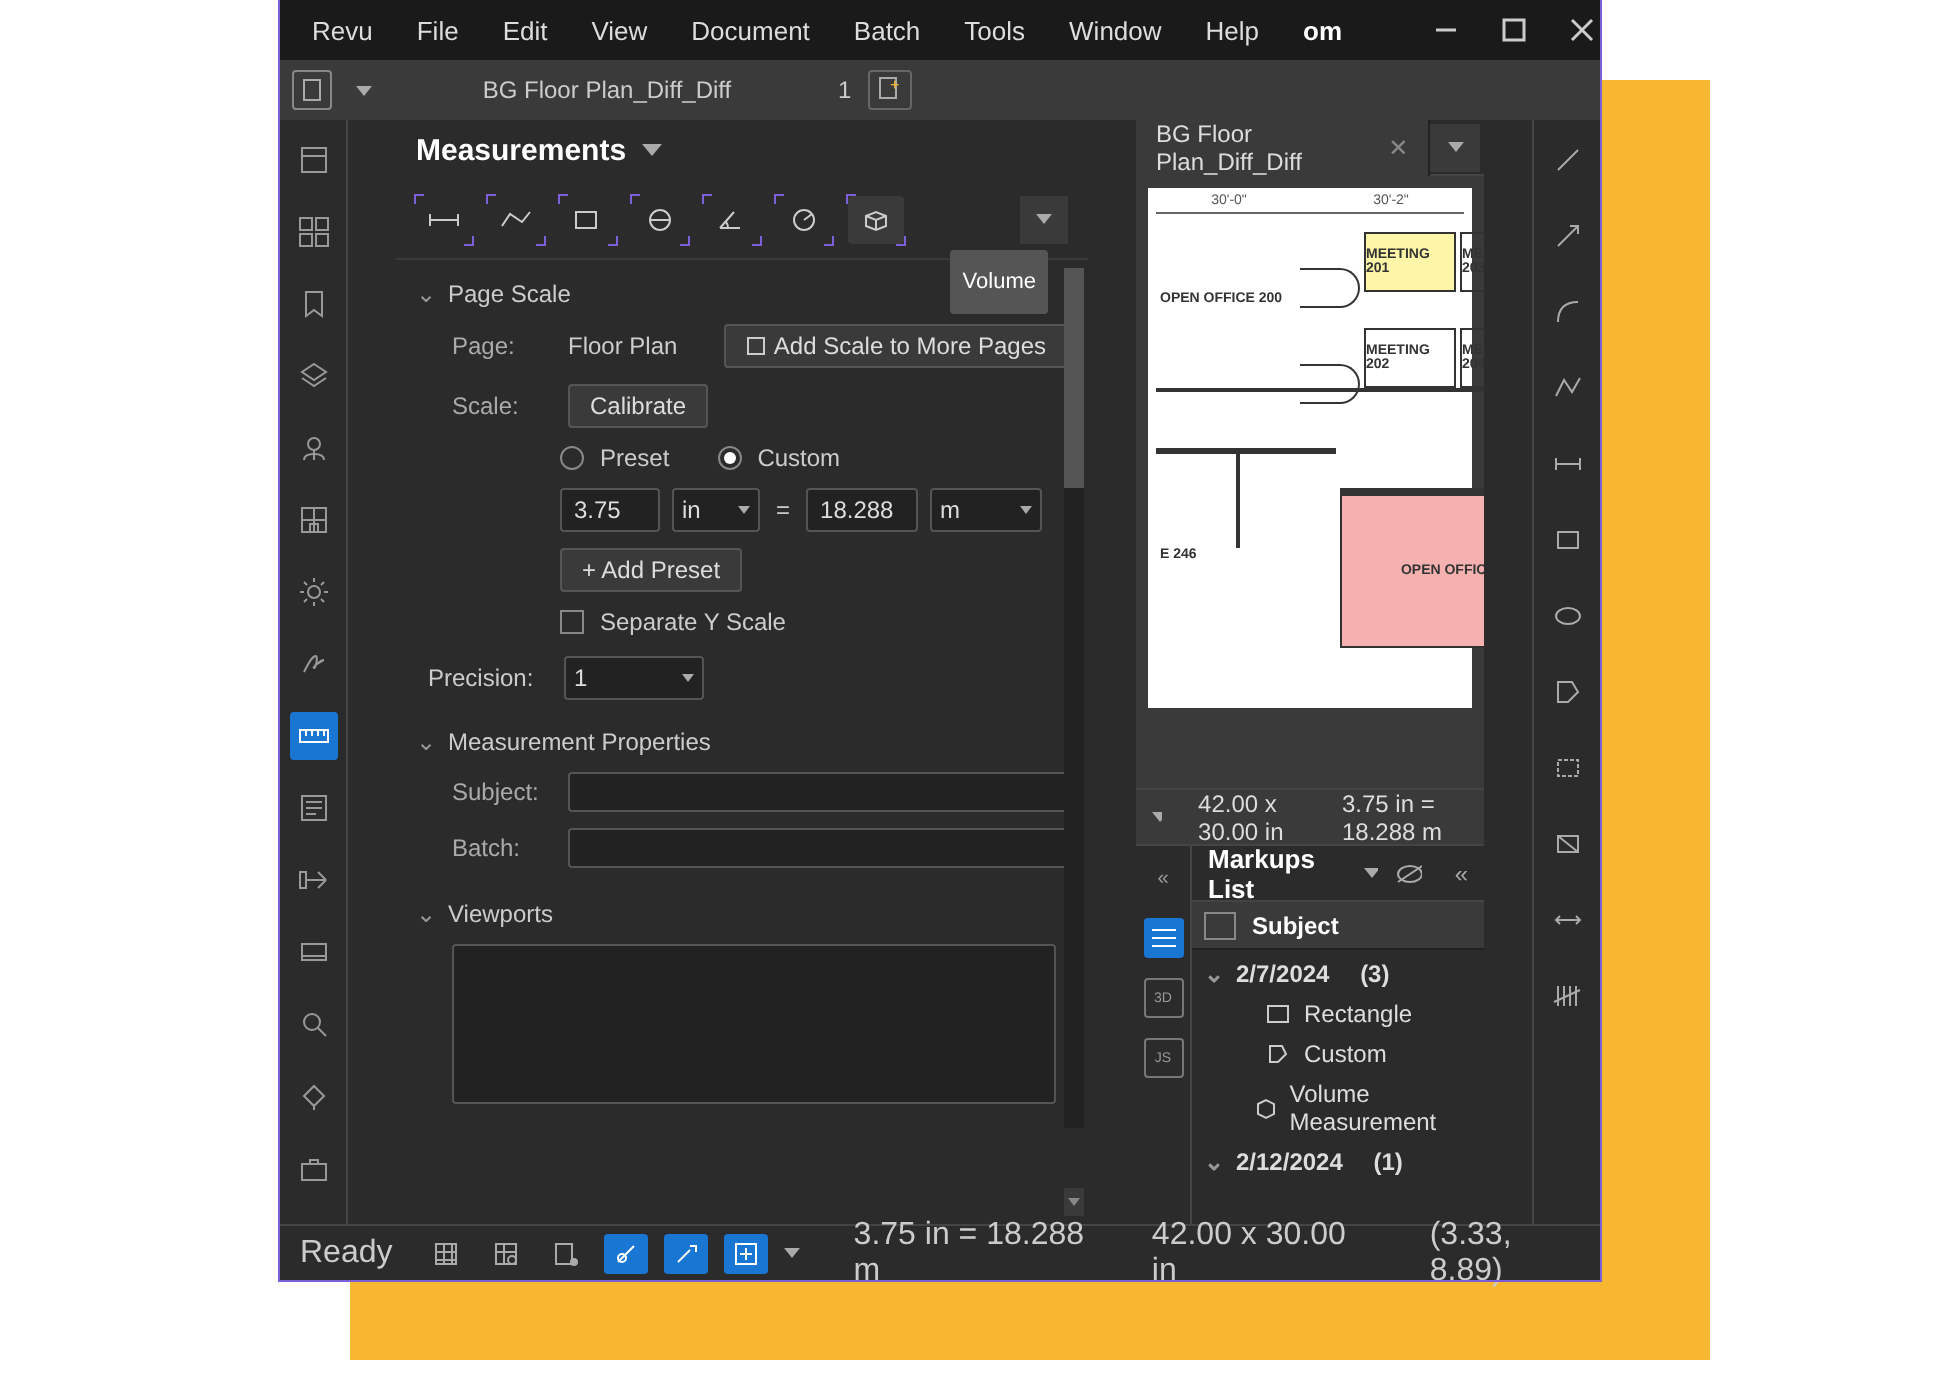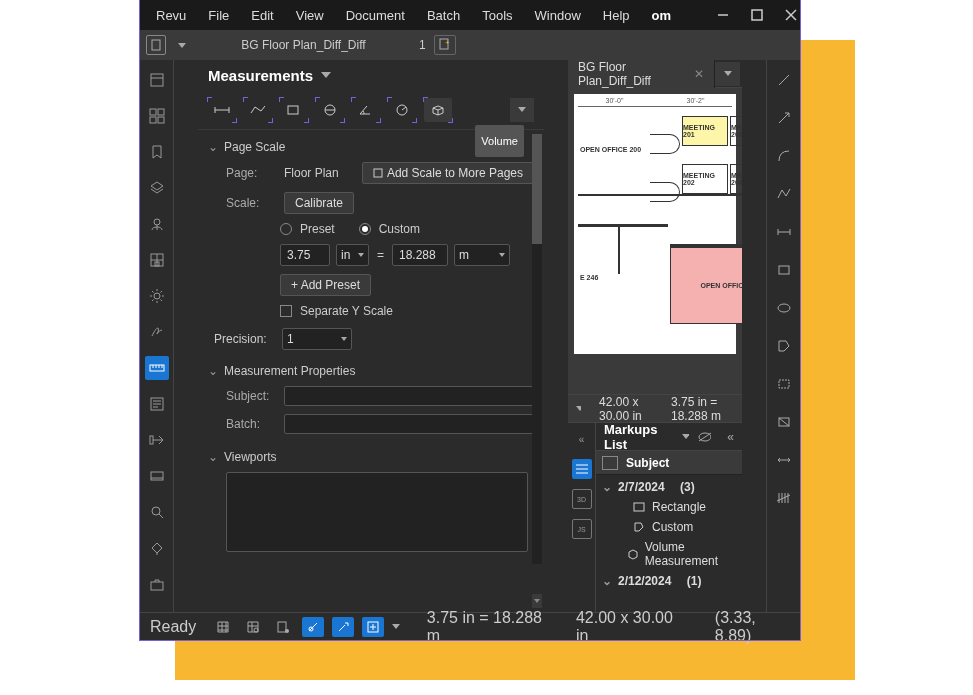--- a/index.html
+++ b/index.html
@@ -37,21 +37,21 @@
 .chev { width: 10px; display: inline-block; text-align: center; color: #999; }
 .form-row { display: flex; align-items: center; gap: 8px; padding: 4px 0 4px 18px; font-size: 12px; }
 .form-row .lbl { width: 50px; color: #aaa; }
 .btn { background: #3a3a3a; border: 1px solid #555; color: #ddd; padding: 3px 10px; border-radius: 2px; font-size: 12px; display: flex; align-items: center; gap: 4px; }
 .radio { width: 12px; height: 12px; border: 1px solid #888; border-radius: 50%; display: inline-flex; align-items: center; justify-content: center; }
 .radio.on::after { content:""; width:6px; height:6px; background:#fff; border-radius:50%; }
 .checkbox { width: 12px; height: 12px; border: 1px solid #888; display: inline-block; }
 .input { background: #222; border: 1px solid #555; color: #ddd; padding: 2px 6px; border-radius: 2px; font-size: 12px; height: 22px; }
 .input.w50 { width: 50px; }
 .select { background: #222; border: 1px solid #555; color: #ddd; padding: 2px 4px; border-radius: 2px; font-size: 12px; height: 22px; display: flex; align-items: center; justify-content: space-between; gap: 4px; }
-.select.w44 { width: 33px; }
+.select.w44 { width: 44px; }
 .select.w56 { width: 56px; }
 .select.w70 { width: 70px; }
 .textinput { background: #222; border: 1px solid #555; height: 20px; flex: 1; border-radius: 2px; }
 .viewport-box { background: #222; border: 1px solid #555; height: 80px; margin: 4px 6px 4px 18px; border-radius: 2px; }
 .right-side { flex: 1; display: flex; flex-direction: column; }
 .doc-tabs { height: 28px; background: #2b2b2b; display: flex; align-items: center; border-bottom: 1px solid #444; }
 .doc-tab { background: #3a3a3a; padding: 4px 10px; display: flex; align-items: center; gap: 8px; font-size: 12px; color: #ddd; border-right: 1px solid #222; }
 .tab-close { color: #888; }
 .tabs-spacer { flex: 1; }
 .tab-right { width: 28px; height: 24px; background: #3a3a3a; display: flex; align-items: center; justify-content: center; margin-right: 2px; }

